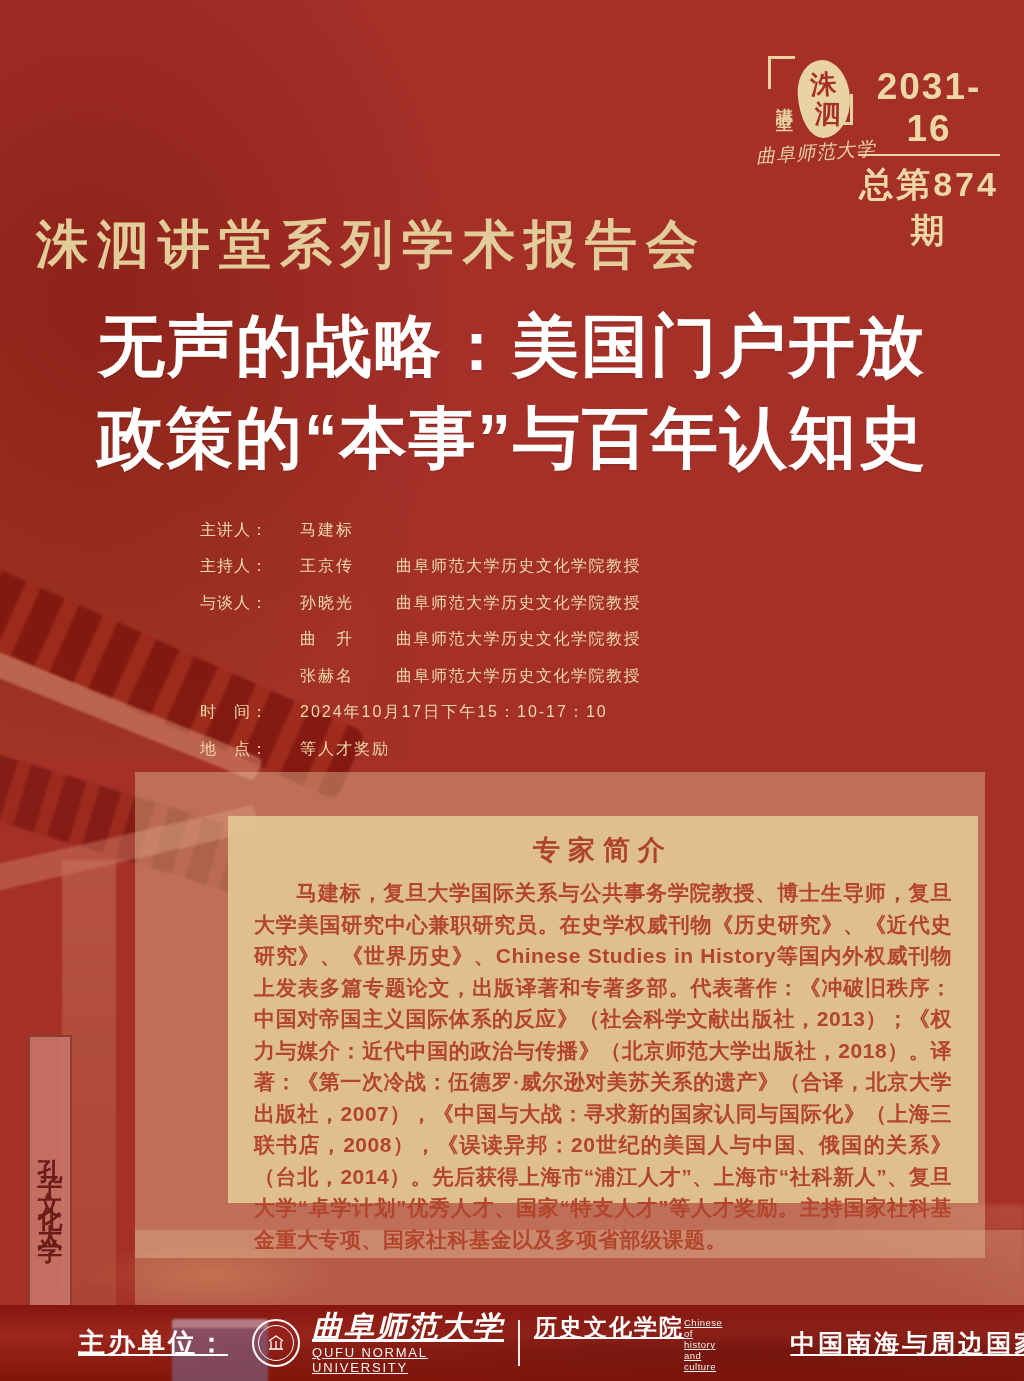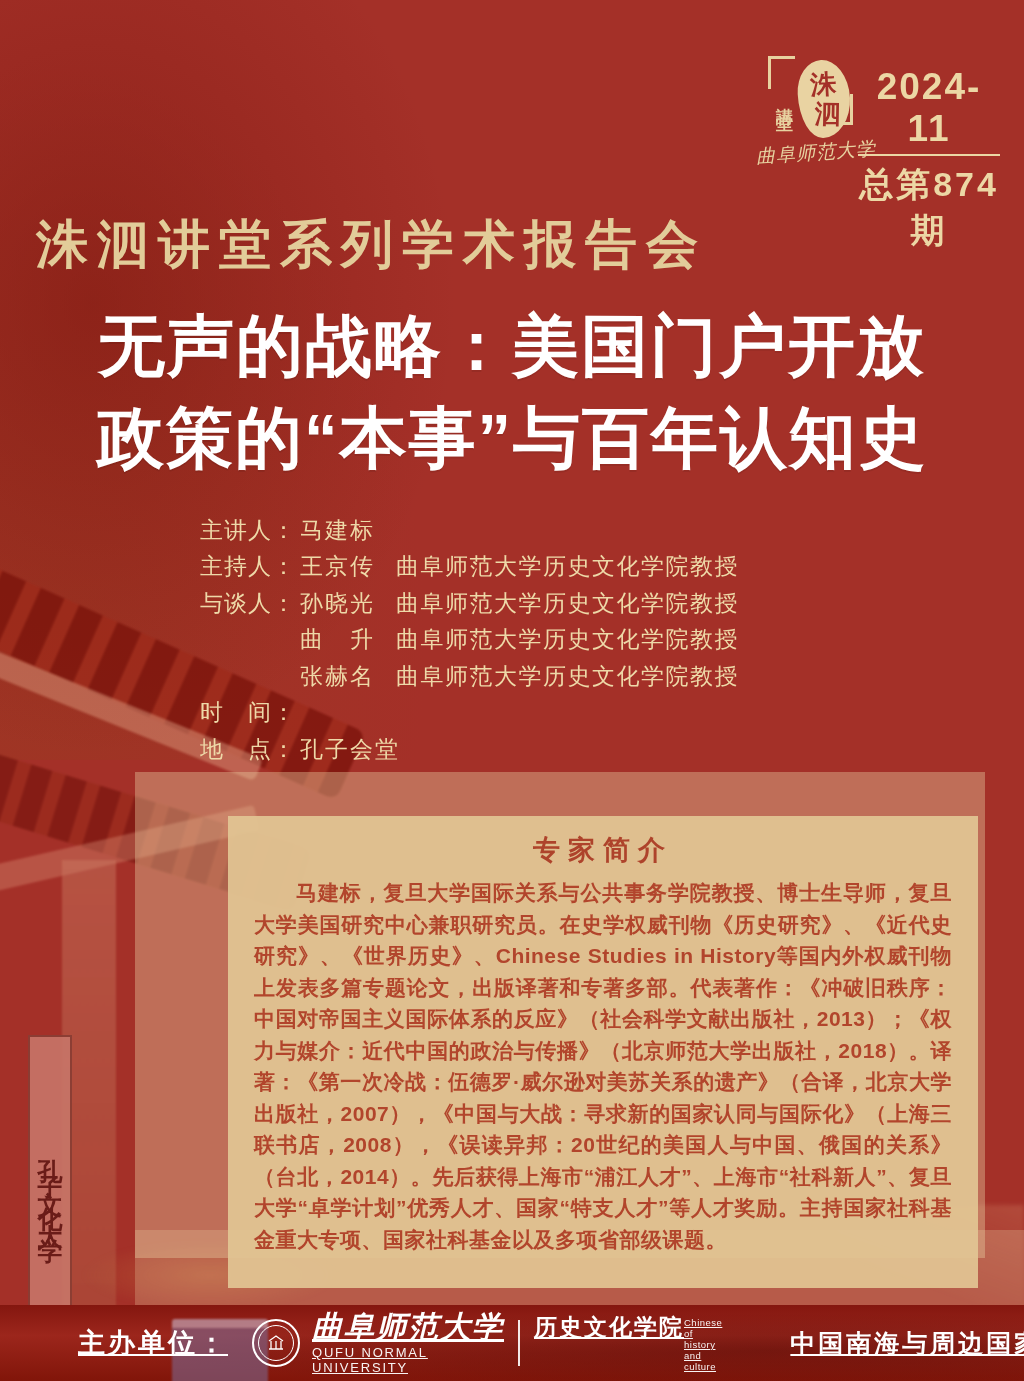--- a/index.html
+++ b/index.html
@@ -62,32 +62,32 @@
   .issue-total{font-size:34px; font-weight:bold; letter-spacing:3px;}
 
   
   .series-title{left:36px; top:210px; color:#e2cc99; font-size:52px; font-weight:bold;
     letter-spacing:9px; font-family:"DejaVu Serif","Liberation Serif",serif; white-space:nowrap;}
   .main-title{left:0; top:300px; width:1024px; text-align:center; color:#ffffff;
     font-weight:900; font-size:67px; line-height:92px; letter-spacing:2px;
     text-shadow:0 2px 0 rgba(0,0,0,.08); white-space:nowrap;}
 
   
-  .info{left:200px; top:512px; width:780px; color:#eed9a8; font-size:23px;}
+  .info{left:200px; top:512px; width:780px; color:#eed9a8; font-size:16px;}
   .info-row{display:flex; height:36.5px; align-items:center;}
   .info-label{width:100px; letter-spacing:1px; flex:none;}
   .info-name{min-width:96px; letter-spacing:2px; flex:none;}
   .info-desc{letter-spacing:1.5px;}
 
   
   .panel-outer{left:135px; top:772px; width:850px; height:486px;
     background:rgba(233,206,160,.40);}
   .panel-band{left:135px; top:1230px; width:889px; height:76px;
     background:rgba(233,206,160,.28);}
-  .panel-inner{left:228px; top:816px; width:750px; height:472px;
+  .panel-inner{left:228px; top:816px; width:750px; height:387px;
     background:rgba(226,198,148,.92); box-sizing:border-box; padding:16px 26px 0 26px;}
   .bio-title{text-align:center; color:#ae432b; font-size:27px; font-weight:bold;
     letter-spacing:8px; margin-bottom:9px;}
   .bio-paragraph{color:#b2452c; font-size:21px; line-height:31.5px; font-weight:600;
     text-align:justify; text-indent:2em; letter-spacing:.5px;}
 
   
   .footer-band{left:0; top:1305px; width:1024px; height:76px;
     background:linear-gradient(180deg,#84170f, #9c261c 40%, #811509);}
   .footer-shade{position:absolute; left:0; top:0; width:100%; height:100%;
@@ -131,21 +131,21 @@
 
   <div class="abs bracket-open"></div>
   <div class="abs bracket-close"></div>
   <div class="abs seal">
     <span class="s1">洙</span>
     <span class="s2">泗</span>
   </div>
   <div class="abs jiangtang">講堂</div>
   <div class="abs uni-script">曲阜师范大学</div>
   <div class="abs issue">
-    <div class="issue-code">2024-11</div>
+    <div class="issue-code">2031-16</div>
     <div class="issue-line"></div>
     <div class="issue-total">总第874期</div>
   </div>
 
   <div class="abs series-title">洙泗讲堂系列学术报告会</div>
   <div class="abs main-title">
     <div>无声的战略：美国门户开放</div>
     <div>政策的“本事”与百年认知史</div>
   </div>
 
@@ -169,25 +169,26 @@
       <span class="info-name">曲　升</span>
       <span class="info-desc">曲阜师范大学历史文化学院教授</span>
     </div>
     <div class="info-row">
       <span class="info-label"></span>
       <span class="info-name">张赫名</span>
       <span class="info-desc">曲阜师范大学历史文化学院教授</span>
     </div>
     <div class="info-row">
       <span class="info-label">时　间：</span>
+      <span class="info-name">2024年10月17日下午15：10-17：10</span>
       <span class="info-desc"></span>
     </div>
     <div class="info-row">
       <span class="info-label">地　点：</span>
-      <span class="info-name">孔子会堂</span>
+      <span class="info-name">等人才奖励</span>
       <span class="info-desc"></span>
     </div>
   </div>
 
   <div class="abs panel-outer"></div>
   <div class="abs panel-band"></div>
   <div class="abs panel-inner">
     <div class="bio-title">专家简介</div>
     <div class="bio-paragraph">马建标，复旦大学国际关系与公共事务学院教授、博士生导师，复旦大学美国研究中心兼职研究员。在史学权威刊物《历史研究》、《近代史研究》、《世界历史》、Chinese Studies in History等国内外权威刊物上发表多篇专题论文，出版译著和专著多部。代表著作：《冲破旧秩序：中国对帝国主义国际体系的反应》（社会科学文献出版社，2013）；《权力与媒介：近代中国的政治与传播》（北京师范大学出版社，2018）。译著：《第一次冷战：伍德罗·威尔逊对美苏关系的遗产》（合译，北京大学出版社，2007），《中国与大战：寻求新的国家认同与国际化》（上海三联书店，2008），《误读异邦：20世纪的美国人与中国、俄国的关系》（台北，2014）。先后获得上海市“浦江人才”、上海市“社科新人”、复旦大学“卓学计划”优秀人才、国家“特支人才”等人才奖励。主持国家社科基金重大专项、国家社科基金以及多项省部级课题。</div>
   </div>

